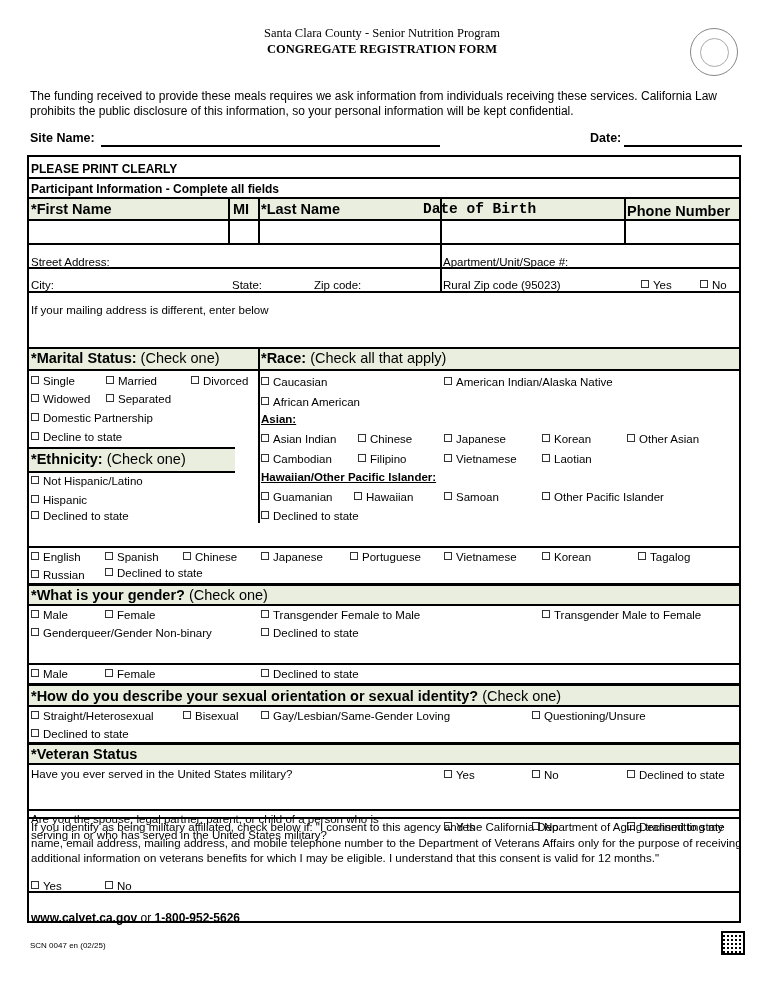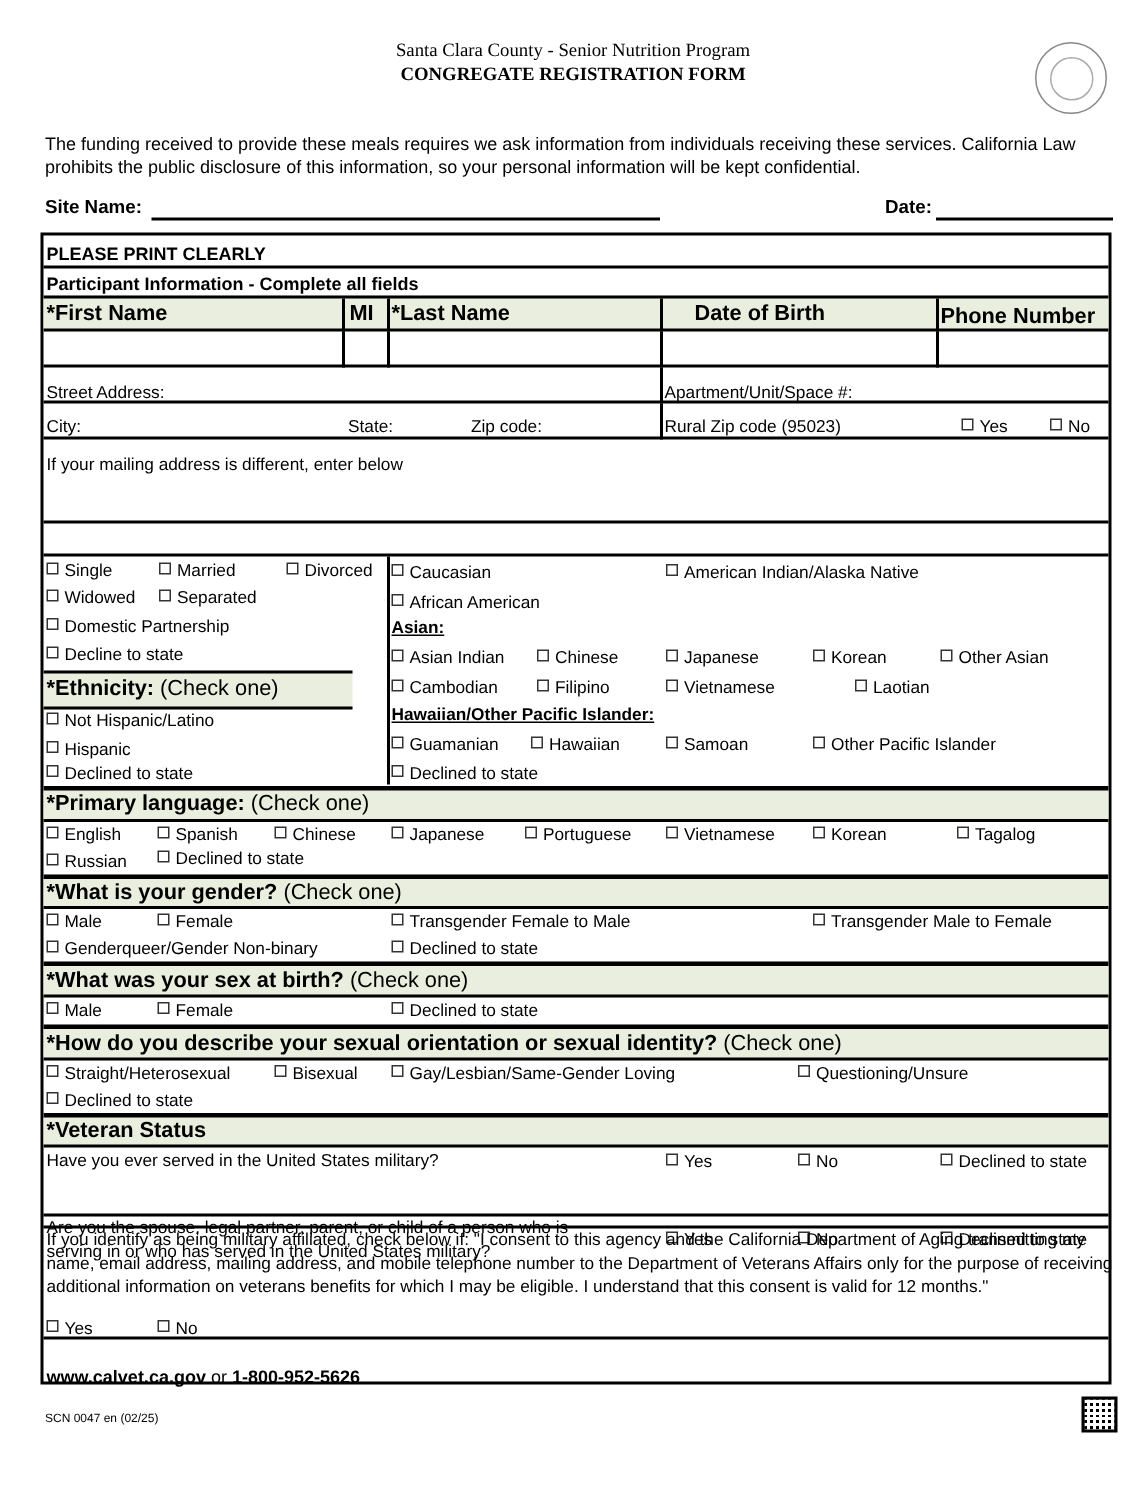--- a/index.html
+++ b/index.html
@@ -47,21 +47,21 @@
   <div class="row" style="top:20px;height:0;"></div>
   <div class="tb" style="left:2px;top:25px;">Participant Information   -   Complete all fields</div>
 
   <div class="row fill" style="top:40px;height:22px;">
     <div class="th" style="left:2px;top:2px;">*First Name</div>
     <div class="vline" style="left:199px;"></div>
     <div class="th" style="left:204px;top:2px;">MI</div>
     <div class="vline" style="left:229px;"></div>
     <div class="th" style="left:232px;top:2px;">*Last Name</div>
     <div class="vline" style="left:411px;"></div>
-    <div class="th" style="left:434px;top:2px;">Date of Birth</div>
+    <div class="th" style="left:394px;top:2px;font-family:Liberation Mono, monospace;">Date of Birth</div>
     <div class="vline" style="left:595px;"></div>
     <div class="th" style="left:598px;top:4px;">Phone Number</div>
   </div>
   <div class="row" style="top:62px;height:24px;">
     <div class="abs" style="left:0;top:0;width:199px;height:24px;"></div>
     <div class="vline" style="left:199px;"></div>
     <div class="abs" style="left:201px;top:0;width:28px;height:24px;"></div>
     <div class="vline" style="left:229px;"></div>
     <div class="abs" style="left:231px;top:0;width:180px;height:24px;"></div>
     <div class="vline" style="left:411px;"></div>
@@ -81,20 +81,25 @@
     <div class="t" style="left:285px;top:10px;">Zip code:</div>
     <div class="vline" style="left:411px;"></div>
     <div class="t" style="left:414px;top:10px;">Rural Zip code (95023)</div>
     <div class="t" style="left:612px;top:10px;"><span class="box"></span><span>Yes</span></div>
     <div class="t" style="left:671px;top:10px;"><span class="box"></span><span>No</span></div>
   </div>
   <div class="row" style="top:134px;height:24px;">
     <div class="t" style="left:2px;top:11px;">If your mailing address is different, enter below</div>
   </div>
 
+  <div class="row fill" style="top:190px;height:20px;">
+    <div class="th" style="left:2px;top:1px;"><span>*Marital Status:</span> <span class="n">(Check one)</span></div>
+    <div class="vline" style="left:229px;"></div>
+    <div class="th" style="left:232px;top:1px;"><span>*Race:</span> <span class="n">(Check all that apply)</span></div>
+  </div>
   <div class="abs" style="left:0;top:190px;height:0;width:100%;border-top:2.5px solid #000;"></div>
 
   <div class="row" style="top:212px;height:152px;">
     <div class="vline" style="left:229px;"></div>
 
     <div class="t" style="left:2px;top:4px;"><span class="box"></span><span>Single</span></div>
     <div class="t" style="left:77px;top:4px;"><span class="box"></span><span>Married</span></div>
     <div class="t" style="left:162px;top:4px;"><span class="box"></span><span>Divorced</span></div>
     <div class="t" style="left:2px;top:22px;"><span class="box"></span><span>Widowed</span></div>
     <div class="t" style="left:77px;top:22px;"><span class="box"></span><span>Separated</span></div>
@@ -113,32 +118,29 @@
     <div class="t" style="left:232px;top:25px;"><span class="box"></span><span>African American</span></div>
     <div class="t u" style="left:232px;top:42px;">Asian:</div>
     <div class="t" style="left:232px;top:62px;"><span class="box"></span><span>Asian Indian</span></div>
     <div class="t" style="left:329px;top:62px;"><span class="box"></span><span>Chinese</span></div>
     <div class="t" style="left:415px;top:62px;"><span class="box"></span><span>Japanese</span></div>
     <div class="t" style="left:513px;top:62px;"><span class="box"></span><span>Korean</span></div>
     <div class="t" style="left:598px;top:62px;"><span class="box"></span><span>Other Asian</span></div>
     <div class="t" style="left:232px;top:82px;"><span class="box"></span><span>Cambodian</span></div>
     <div class="t" style="left:329px;top:82px;"><span class="box"></span><span>Filipino</span></div>
     <div class="t" style="left:415px;top:82px;"><span class="box"></span><span>Vietnamese</span></div>
-    <div class="t" style="left:541px;top:82px;"><span class="box"></span><span>Laotian</span></div>
+    <div class="t" style="left:513px;top:82px;"><span class="box"></span><span>Laotian</span></div>
     <div class="t u" style="left:232px;top:100px;border-bottom:0;">Hawaiian/Other Pacific Islander:</div>
     <div class="t" style="left:232px;top:120px;"><span class="box"></span><span>Guamanian</span></div>
     <div class="t" style="left:325px;top:120px;"><span class="box"></span><span>Hawaiian</span></div>
     <div class="t" style="left:415px;top:120px;"><span class="box"></span><span>Samoan</span></div>
     <div class="t" style="left:513px;top:120px;"><span class="box"></span><span>Other Pacific Islander</span></div>
     <div class="t" style="left:232px;top:139px;"><span class="box"></span><span>Declined to state</span></div>
   </div>
 
-  <div class="row fill" style="top:367px;height:21px;border-top-width:3px;">
-    <div class="th" style="left:2px;top:1px;"><span>*Primary language:</span> <span class="n">(Check one)</span></div>
-  </div>
   <div class="row" style="top:389px;height:37px;">
     <div class="t" style="left:2px;top:3px;"><span class="box"></span><span>English</span></div>
     <div class="t" style="left:76px;top:3px;"><span class="box"></span><span>Spanish</span></div>
     <div class="t" style="left:154px;top:3px;"><span class="box"></span><span>Chinese</span></div>
     <div class="t" style="left:232px;top:3px;"><span class="box"></span><span>Japanese</span></div>
     <div class="t" style="left:321px;top:3px;"><span class="box"></span><span>Portuguese</span></div>
     <div class="t" style="left:415px;top:3px;"><span class="box"></span><span>Vietnamese</span></div>
     <div class="t" style="left:513px;top:3px;"><span class="box"></span><span>Korean</span></div>
     <div class="t" style="left:609px;top:3px;"><span class="box"></span><span>Tagalog</span></div>
     <div class="t" style="left:2px;top:21px;"><span class="box"></span><span>Russian</span></div>
@@ -150,23 +152,20 @@
   </div>
   <div class="row" style="top:447px;height:37px;">
     <div class="t" style="left:2px;top:3px;"><span class="box"></span><span>Male</span></div>
     <div class="t" style="left:76px;top:3px;"><span class="box"></span><span>Female</span></div>
     <div class="t" style="left:232px;top:3px;"><span class="box"></span><span>Transgender Female to Male</span></div>
     <div class="t" style="left:513px;top:3px;"><span class="box"></span><span>Transgender Male to Female</span></div>
     <div class="t" style="left:2px;top:21px;"><span class="box"></span><span>Genderqueer/Gender Non-binary</span></div>
     <div class="t" style="left:232px;top:21px;"><span class="box"></span><span>Declined to state</span></div>
   </div>
 
-  <div class="row fill" style="top:484px;height:21px;border-top-width:3px;">
-    <div class="th" style="left:2px;top:2px;"><span>*What was your sex at birth?</span> <span class="n">(Check one)</span></div>
-  </div>
   <div class="row" style="top:506px;height:20px;">
     <div class="t" style="left:2px;top:3px;"><span class="box"></span><span>Male</span></div>
     <div class="t" style="left:76px;top:3px;"><span class="box"></span><span>Female</span></div>
     <div class="t" style="left:232px;top:3px;"><span class="box"></span><span>Declined to state</span></div>
   </div>
 
   <div class="row fill" style="top:526px;height:21px;border-top-width:3px;">
     <div class="th" style="left:2px;top:2px;"><span>*How do you describe your sexual orientation or sexual identity?</span> <span class="n">(Check one)</span></div>
   </div>
   <div class="row" style="top:548px;height:37px;">

